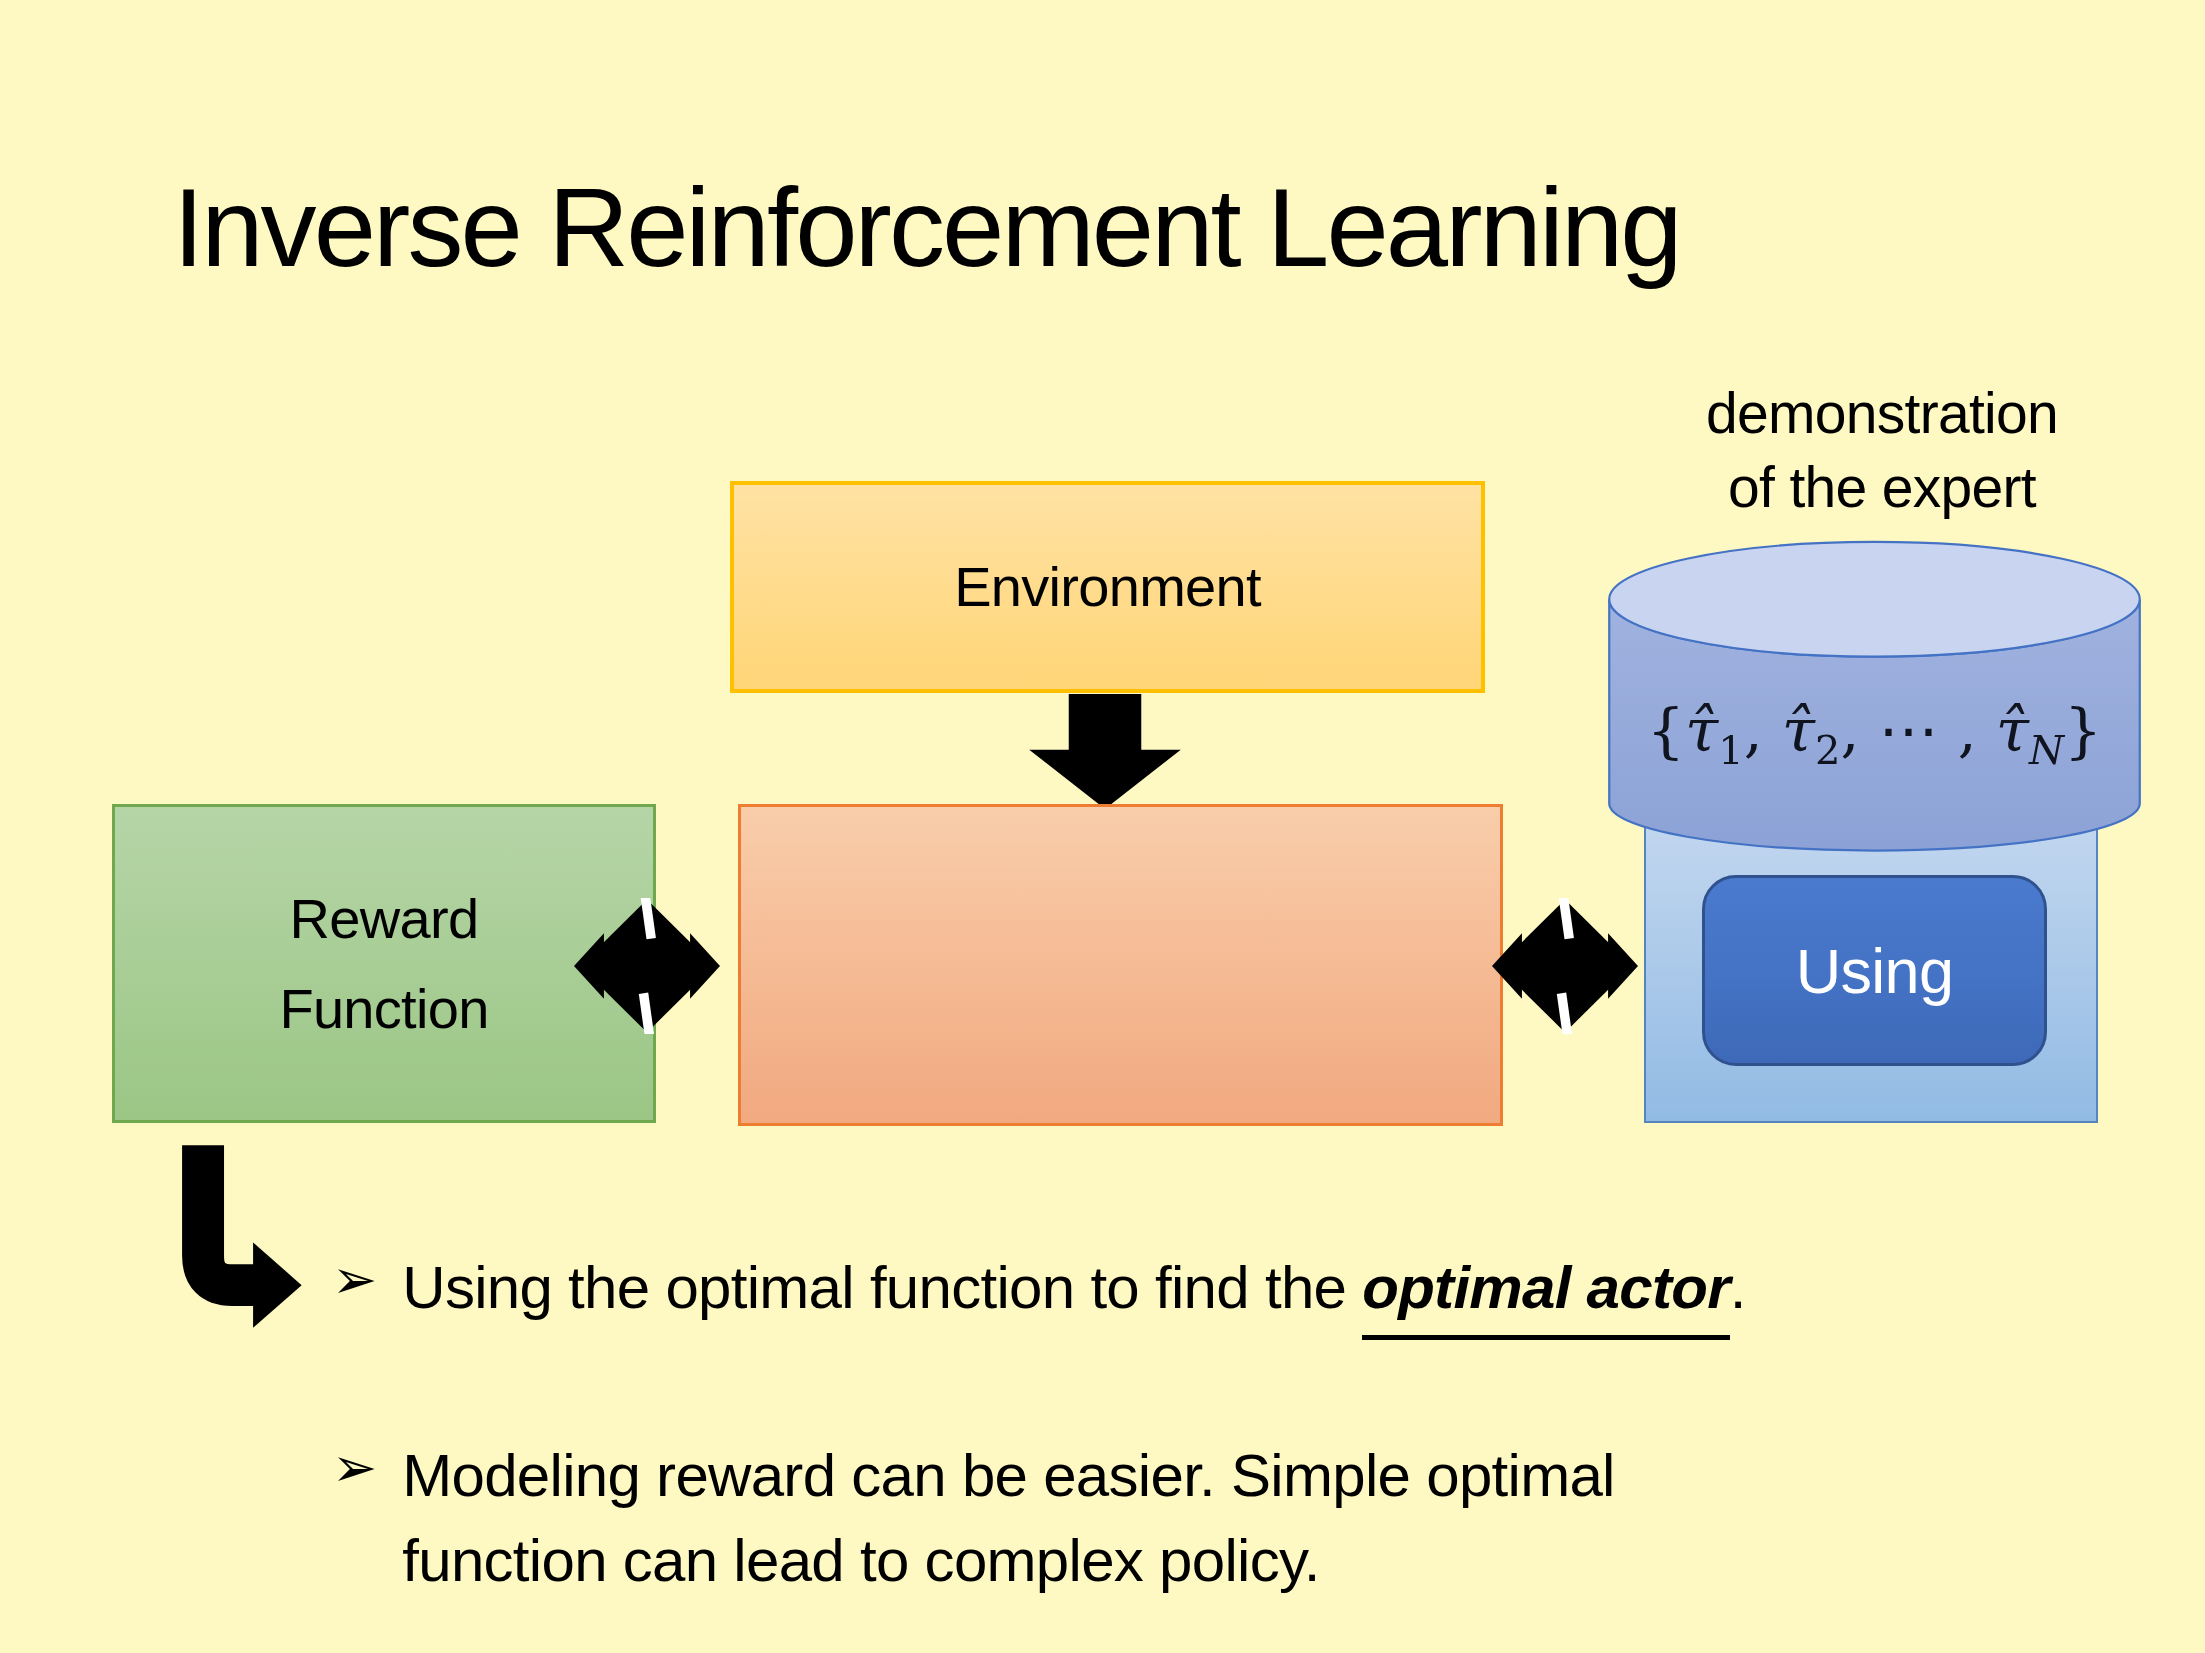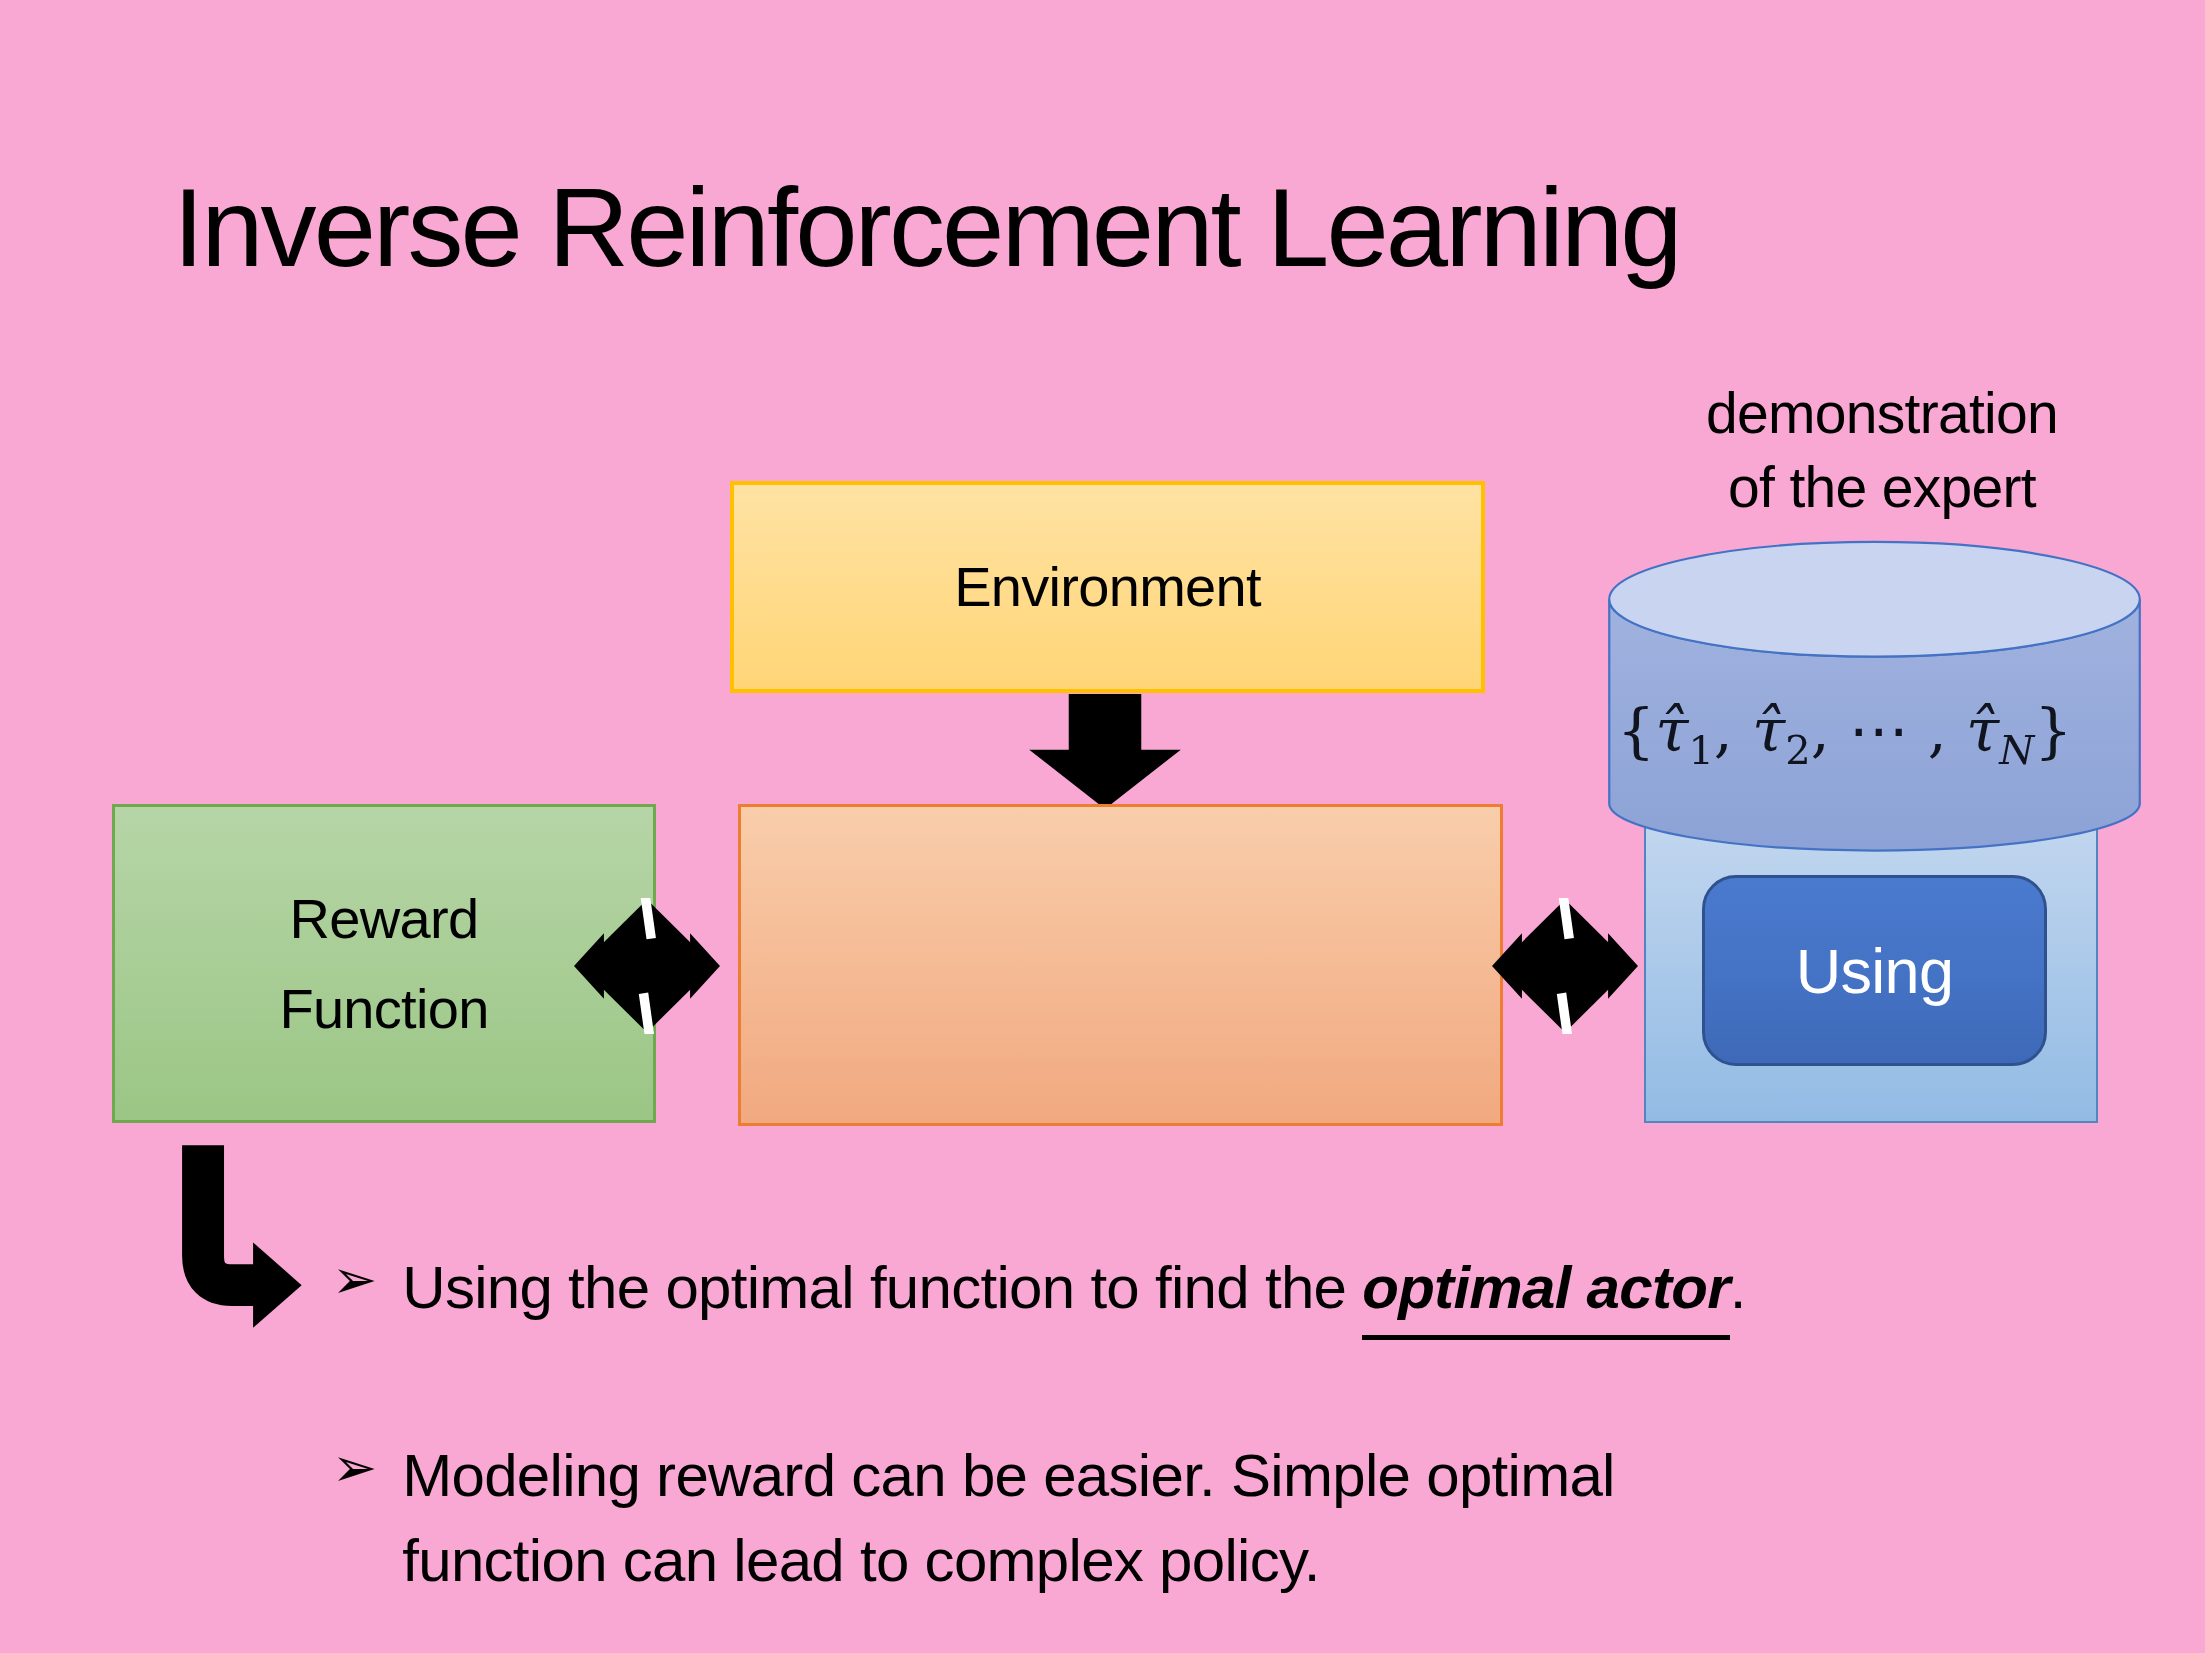--- a/index.html
+++ b/index.html
@@ -1,17 +1,17 @@
 <!DOCTYPE html>
 <html style="--ink: #000000; --arrow: #000000; --environment-fill-top: #FFE2A3; --environment-fill-bottom: #FFD577; --environment-border: #FFC000; --reward-fill-top: #B6D5A7; --reward-fill-bottom: #9BC685; --reward-border: #6FA84F; --rl-fill-top: #F9CDAA; --rl-fill-bottom: #F1A980; --rl-border: #ED7D31; --expert-container-fill-top: #C3D7EF; --expert-container-fill-bottom: #92BBE4; --expert-container-border: #5585BE; --expert-fill: #4472C4; --expert-border: #2F528F; --expert-text: #FFFFFF; --cylinder-body-top: #A0B2DF; --cylinder-body-bottom: #8CA2D6; --cylinder-top-fill: #C9D5F0; --cylinder-border: #4472C4;font-size:11.8px"><head>
 <meta charset="utf-8">
 <style>
   html,body{margin:0;padding:0;background:#ffffff;}
   .slide{
-    position:relative; width:2205px; height:1654px; background:#f9a8d4; overflow:hidden;
+    position:relative; width:2205px; height:1654px; background:#fef9c3; overflow:hidden;
     font-family:"Liberation Sans", sans-serif; color:var(--ink,#000);
   }
   .abs{position:absolute;}
 
   .title{
     left:173px; top:163px; font-size:112px; letter-spacing:-2.9px;
     white-space:nowrap; color:var(--ink,#000); font-weight:400;
   }
 
   .demo-label{
@@ -46,21 +46,21 @@
     background:linear-gradient(180deg,var(--reward-fill-top,#B6D5A7),var(--reward-fill-bottom,#9BC685));
   }
   .expert-container{
     left:1644px; top:814px; width:454px; height:309px;
     border:2.2px solid var(--expert-container-border,#5585BE);
     background:linear-gradient(180deg,var(--expert-container-fill-top,#C3D7EF),var(--expert-container-fill-bottom,#92BBE4));
     box-sizing:border-box; z-index:1;
   }
   .cyl{ left:1607px; top:539px; width:535px; height:338px; z-index:2;}
   .math-label{
-    left:1617px; top:695px; width:515px; z-index:3; text-align:left;
+    left:1617px; top:695px; width:515px; z-index:3; text-align:center;
     font-family:"DejaVu Serif", serif; font-size:60px; color:#10141f; font-style:normal;
   }
   .math-label .mi{font-style:italic;}
   .math-label sub{font-size:40px; line-height:0;}
   .expert{
     left:1702px; top:875px; width:345px; height:191px; border-radius:34px;
     border:3.7px solid var(--expert-border,#2F528F);
     background:linear-gradient(180deg,#4A7ACE,var(--expert-fill,#4472C4) 55%,#3E69B8);
     color:var(--expert-text,#fff); font-size:63px; z-index:4;
     display:flex; align-items:center; justify-content:center; box-sizing:border-box;

